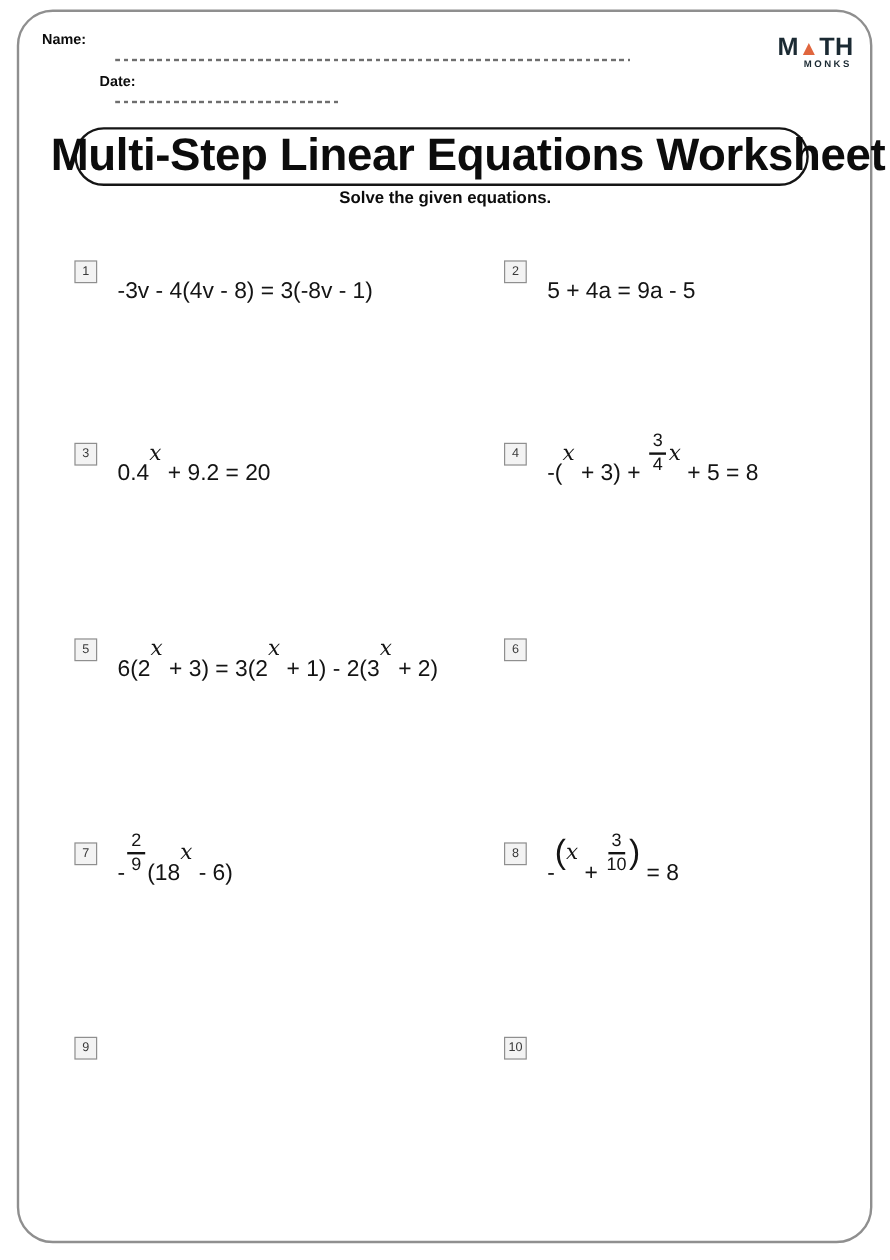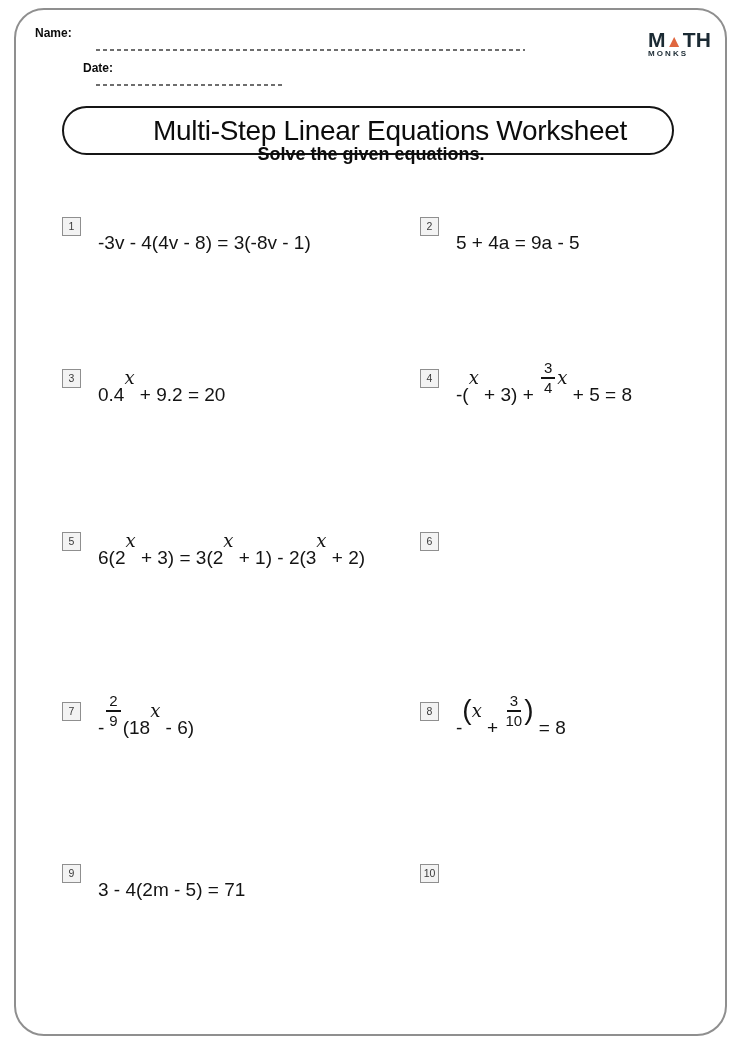--- a/index.html
+++ b/index.html
@@ -11,28 +11,28 @@
   .name-label{left:35px;top:26px;}
   .date-label{left:35px;top:61px;margin-left:48px;}
   .dashline{position:absolute;height:2px;
             background:repeating-linear-gradient(90deg,#6e6e6e 0 4px,transparent 4px 7px);}
   .name-line{left:96px;top:49px;width:429px;}
   .date-line{left:96px;top:84px;width:187px;}
   .logo{position:absolute;left:648px;top:29px;width:64px;}
   .logo-top{display:flex;align-items:baseline;justify-content:flex-start;
             font-size:21px;font-weight:700;letter-spacing:0.2px;line-height:1;}
   .logo-tri{font-size:17px;transform:translateY(-0.5px);}
-  .logo-sub{font-size:8px;font-weight:700;letter-spacing:2.1px;
+  .logo-sub{font-size:8px;font-weight:700;letter-spacing:2.1px;text-align:right;
             margin-top:-1px;padding-right:2px;}
   .title-box{position:absolute;left:62px;top:106px;width:608px;height:45px;
              border:2.5px solid #151515;border-radius:26px;
              display:flex;align-items:center;justify-content:center;}
-  .title-text{font-size:28px;font-weight:400;letter-spacing:-0.3px;white-space:nowrap;color:#0c0c0c;margin-left:44px;}
-  .subtitle{position:absolute;left:0;top:144px;width:742px;text-align:center;
-            font-size:18px;font-weight:600;color:#0c0c0c;}
+  .title-text{font-size:38px;font-weight:700;letter-spacing:-0.3px;white-space:nowrap;color:#0c0c0c;margin-left:44px;}
+  .subtitle{position:absolute;left:0;top:156px;width:742px;text-align:center;
+            font-size:14px;font-weight:600;color:#0c0c0c;}
   .problem{position:absolute;height:48px;display:flex;align-items:center;}
   .pr0{top:202px}.pr1{top:354px}.pr2{top:517px}.pr3{top:687px}.pr4{top:849px}
   .pc0{left:62px}.pc1{left:420px}
   .badge{width:17px;height:17px;flex:none;background:#f3f3f3;border:1px solid #8f8f8f;
          display:flex;align-items:center;justify-content:center;
          font-size:10.5px;color:#3a3a3a;margin-right:17px;}
   .eq{display:inline-flex;align-items:center;white-space:pre;
       font-size:19px;font-weight:500;color:#141414;line-height:1.2;}
   .eq .t{white-space:pre;margin-top:34px;}
   .var{font-style:italic;font-family:"DejaVu Serif",serif;font-size:18px;}
@@ -96,19 +96,18 @@
       <div class="problem pr3 pc0">
         <span class="badge">7</span>
         <span class="eq"><span class="t">-</span><span class="frac"><span class="num">2</span><span class="den">9</span></span><span class="t">(18</span><span class="var">x</span><span class="t"> - 6)</span></span>
       </div>
       <div class="problem pr3 pc1">
         <span class="badge">8</span>
         <span class="eq"><span class="t">-</span><span class="bigparen">(</span><span class="var">x</span><span class="t"> + </span><span class="frac"><span class="num">3</span><span class="den">10</span></span><span class="bigparen">)</span><span class="t"> = 8</span></span>
       </div>
       <div class="problem pr4 pc0">
         <span class="badge">9</span>
-        <span class="eq"><span class="t">3 - 4(2m - 5) = 71</span></span>
       </div>
       <div class="problem pr4 pc1">
         <span class="badge">10</span>
       </div>
     </div>
 </div>
 
 </body></html>

